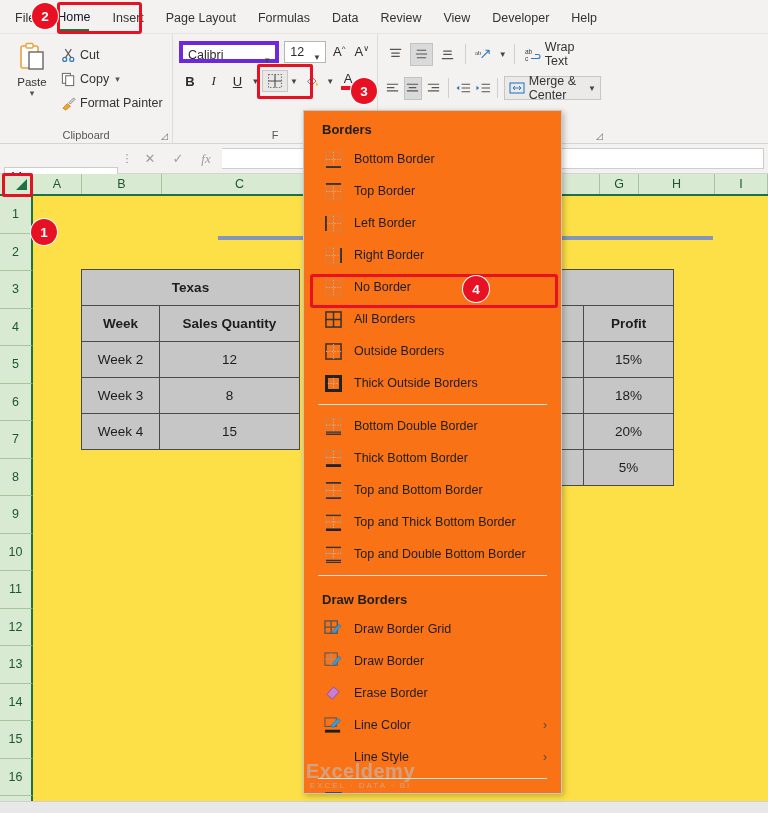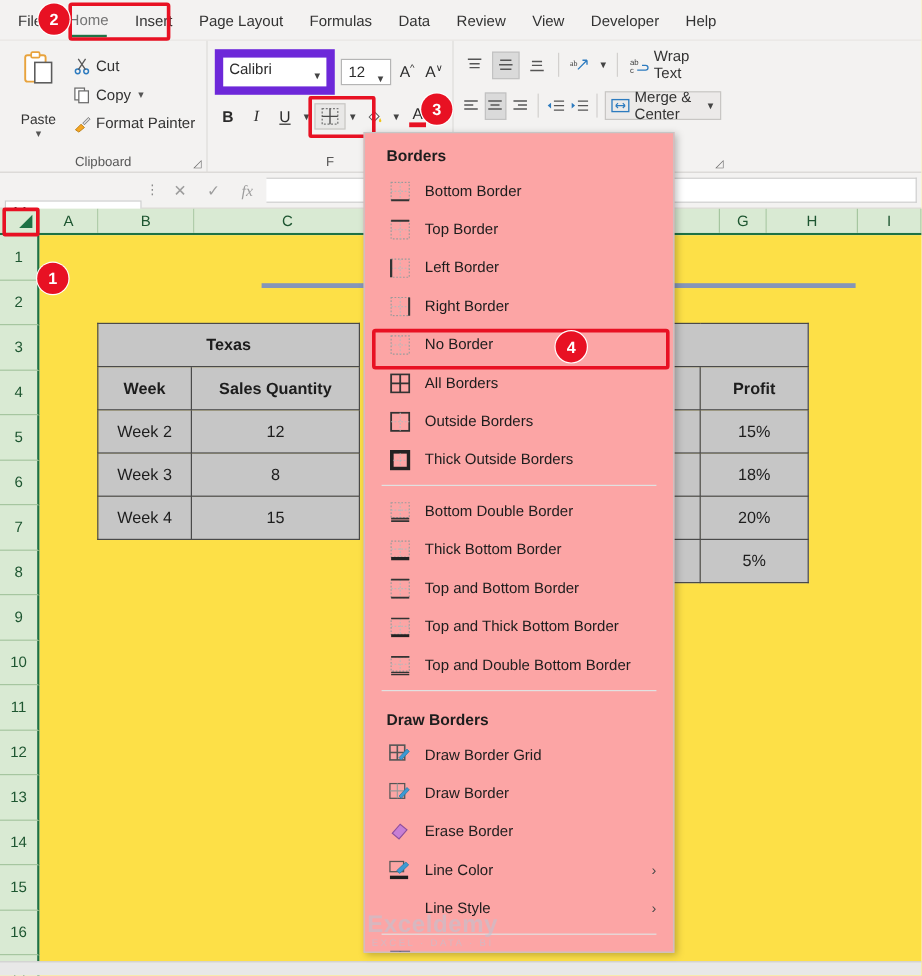--- a/index.html
+++ b/index.html
@@ -20,21 +20,21 @@
     display:flex; align-items:flex-end;
     padding-left:4px;
     position:relative;
     border-bottom:1px solid #e6e4e2;
   }
   .tab {
     padding:6px 11px 8px 11px;
     font-size:12.5px; color:#333;
     white-space:nowrap; cursor:default;
   }
-  .tab.active { color:#737373; }
+  .tab.active { color:#0f172a; }
   .tab.active::after {
     content:""; display:block;
     height:2.5px; background:#217346;
     margin:5px 2px -6px 2px;
   }
 
   
   .ribbon {
     height:110px; background:#f3f2f1;
     display:flex; position:relative;
@@ -51,36 +51,36 @@
     font-size:9px; color:#6b6b6b;
   }
 
   
   .grp-clip { width:172px; display:flex; }
   .paste-btn {
     width:52px; display:flex; flex-direction:column;
     align-items:center; justify-content:flex-start;
     padding-top:4px;
   }
-  .paste-label { font-size:11.5px; margin-top:20px; color:#333; }
+  .paste-label { font-size:11.5px; margin-top:2px; color:#333; }
   .paste-caret { font-size:9px; color:#555; line-height:8px; margin-top:1px;}
   .clip-col { flex:1; padding-top:5px; }
   .clip-row {
     display:flex; align-items:center; gap:4px;
     height:24px; font-size:12.5px; color:#333;
     padding-left:3px;
   }
   .clip-row .caret { font-size:9px; color:#555; margin-left:2px; }
 
   
   .grp-font { width:205px; }
   .font-row1 { display:flex; align-items:center; gap:5px; padding-top:3px; }
   .fontname {
-    width:108px; height:38px; background:#fff;
-    border:7px solid #6d28d9; font-size:12.5px;
+    width:108px; height:22px; background:#fff;
+    border:4px solid #6d28d9; font-size:12.5px;
     padding:0 16px 0 5px; line-height:20px;
     position:relative;
   }
   .fontsize {
     width:44px; height:22px; background:#fff;
     border:1px solid #b5b5b5; font-size:12.5px;
     padding:0 14px 0 5px; line-height:20px;
     position:relative;
   }
   .combo-caret {
@@ -230,21 +230,21 @@
   .t-left { left:48px; }
   .t-right { left:410px; }
   .c-week { width:78px; }
   .c-qty  { width:140px; }
   .c-profit { width:90px; }
 
   
   .menu {
     position:absolute; left:303px; top:110px;
     width:259px; height:684px;
-    background:#fca5a5;
+    background:#f97316;
     border:1px solid #c6c6c6;
     box-shadow:2px 2px 6px rgba(0,0,0,.25);
     z-index:40; overflow:hidden;
     font-size:12.5px; color:#1d1d1d;
   }
   .menu-title {
     font-weight:bold; font-size:13px;
     padding:11px 0 6px 18px; color:#1d1d1d;
   }
   .mi {

